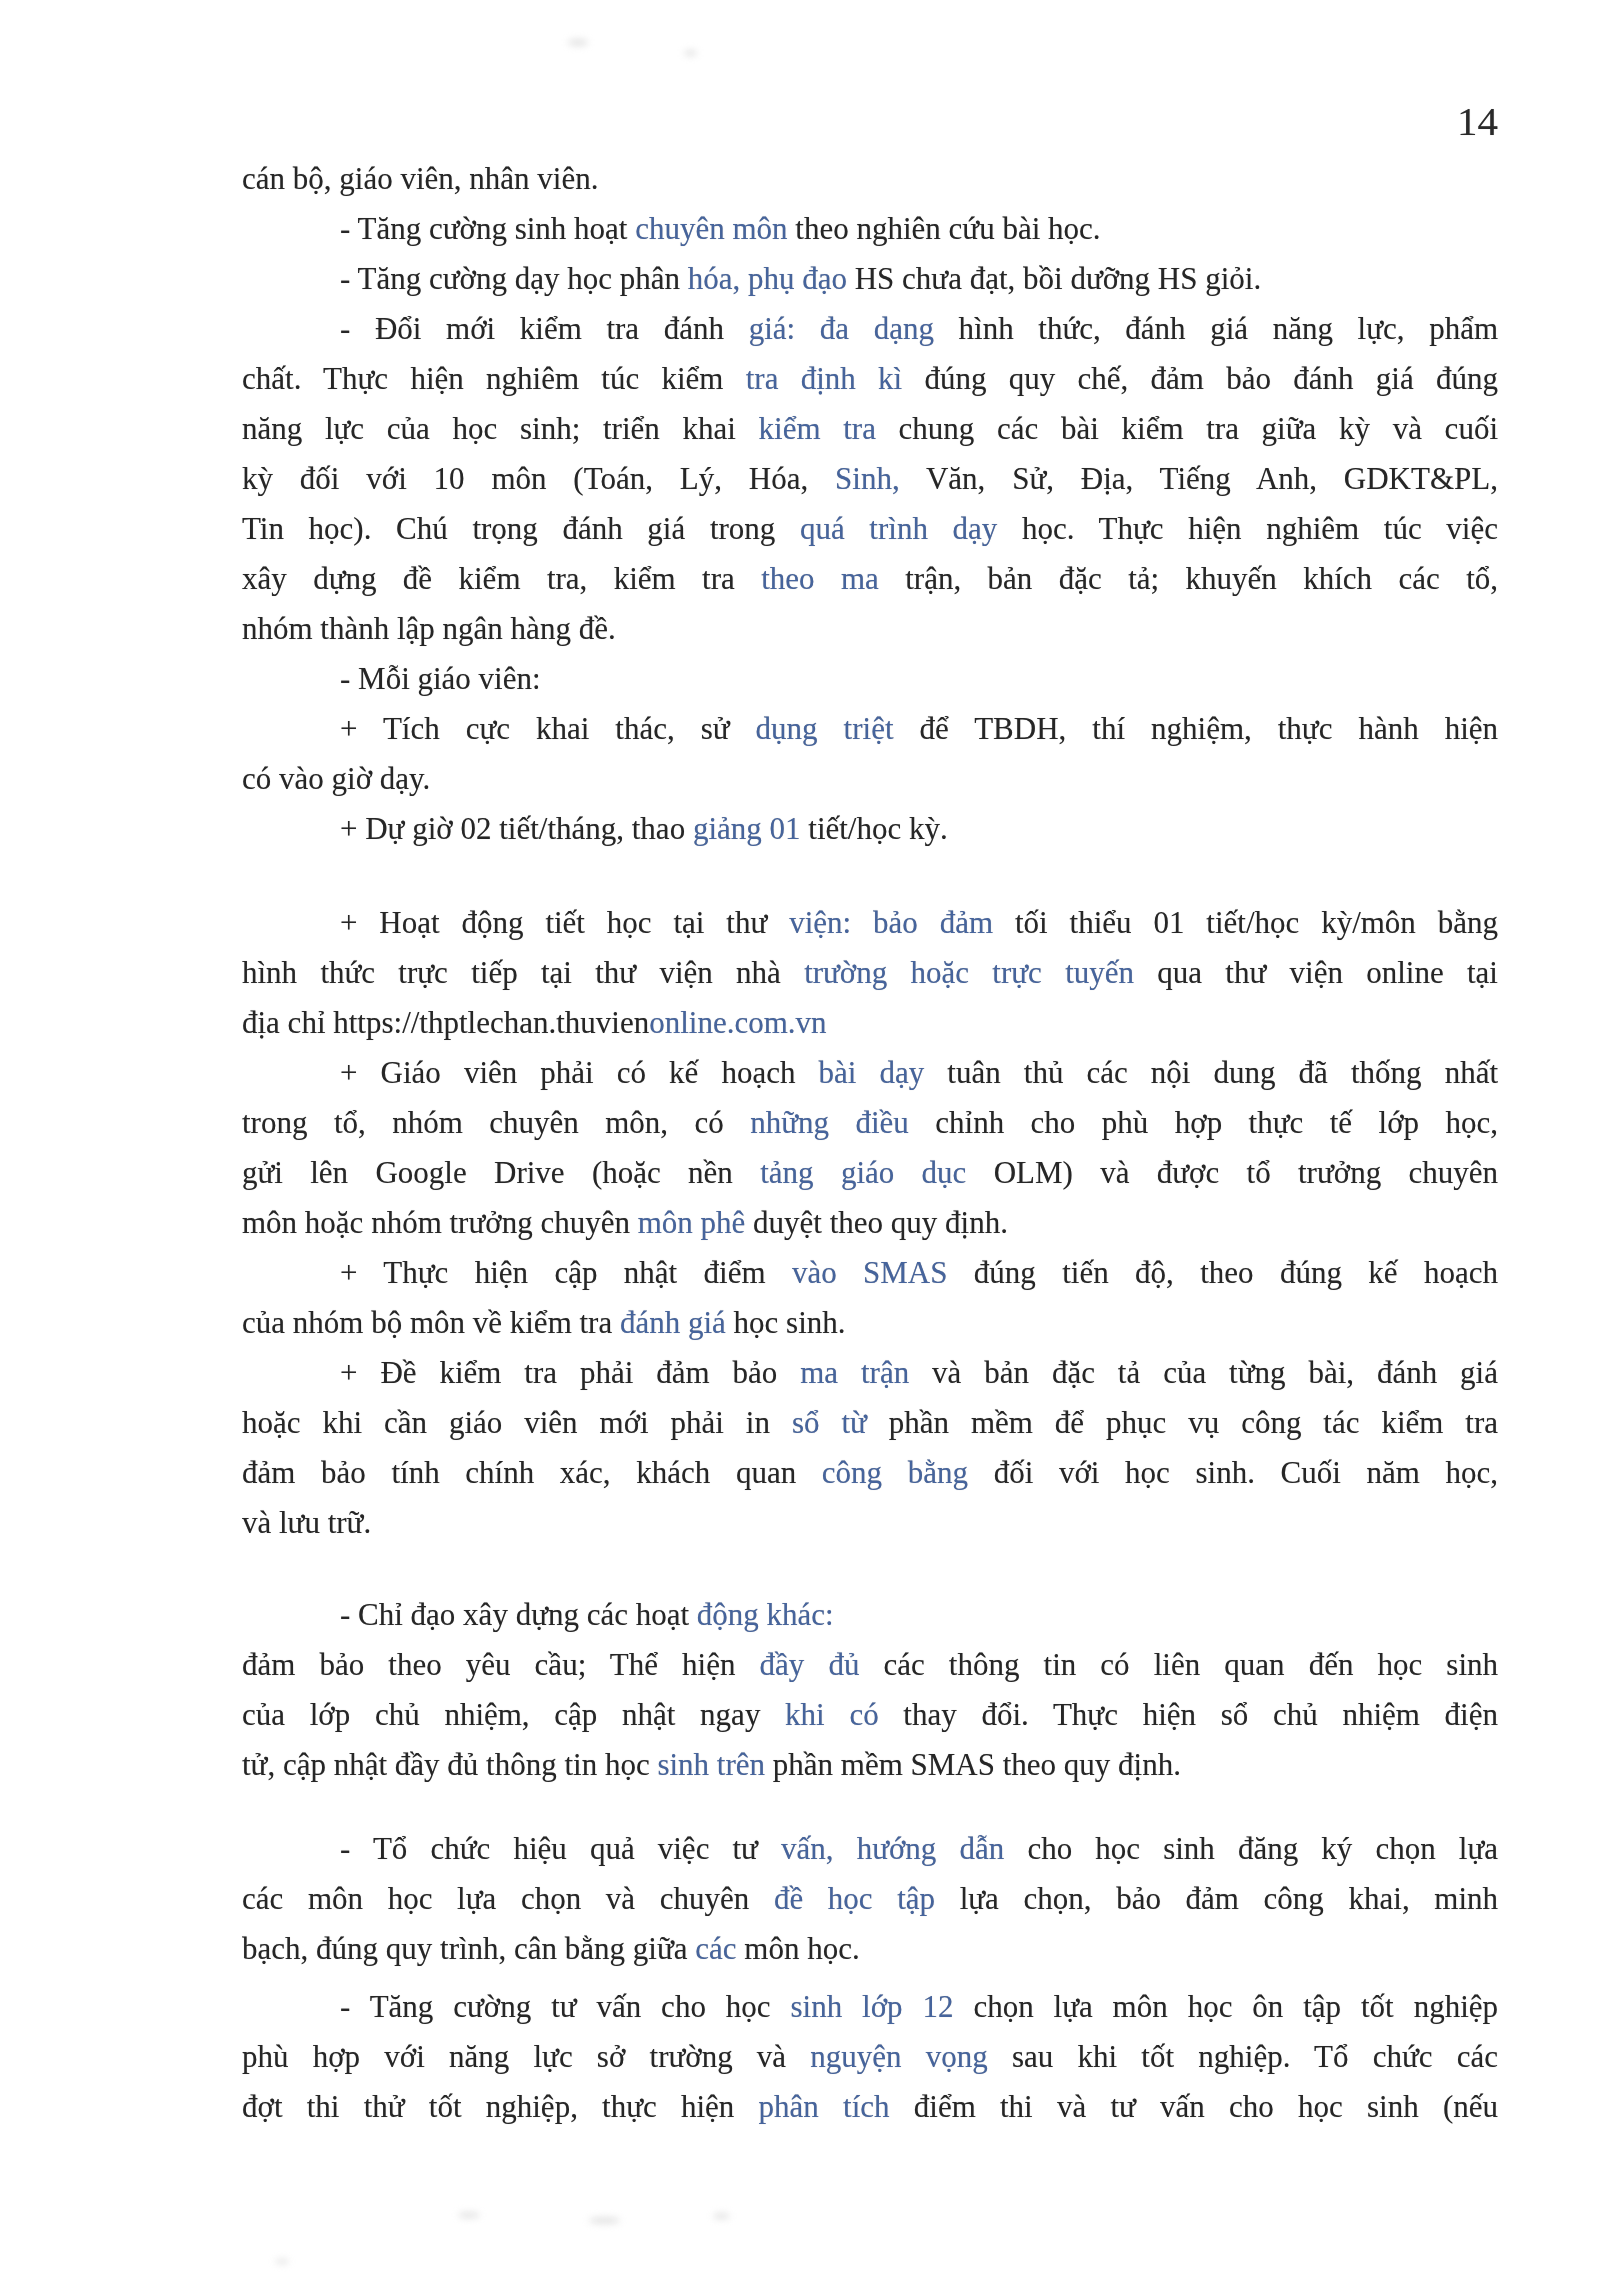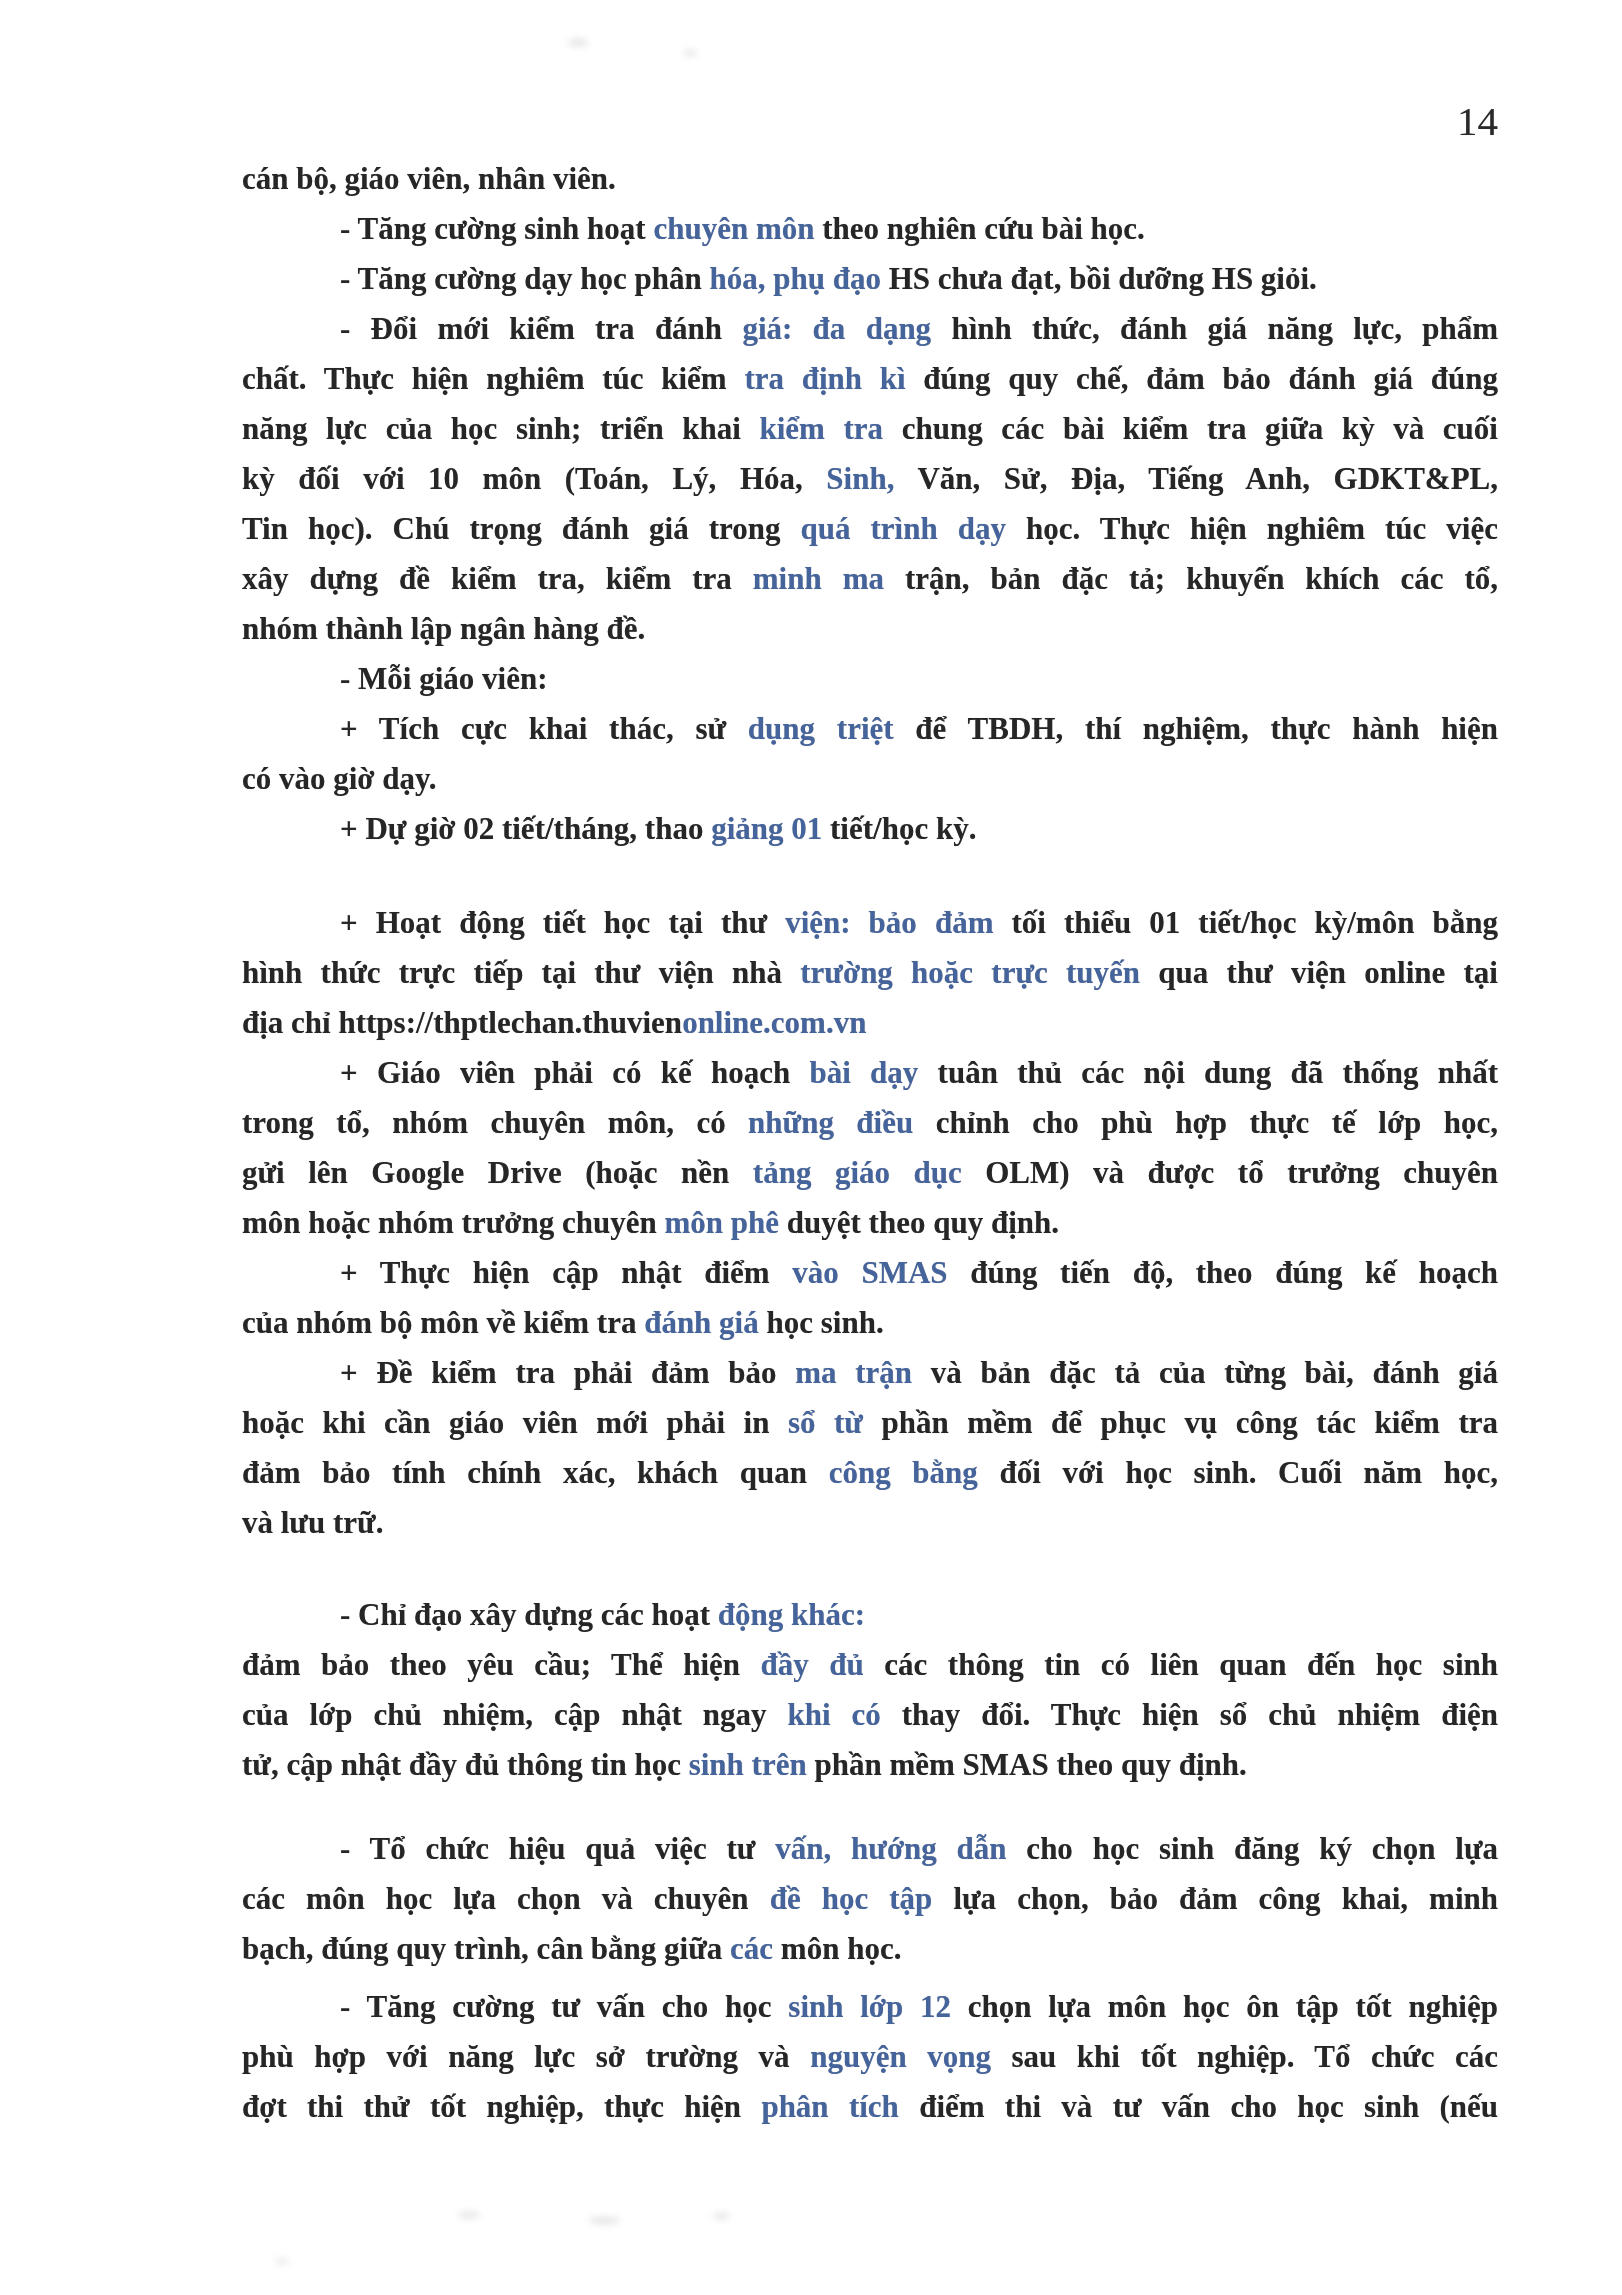--- a/index.html
+++ b/index.html
@@ -18,21 +18,20 @@
   }
   .doc{
     position:absolute;top:154px;left:242px;width:1256px;
   }
   .line{
     font-size:31px;
     line-height:50px;
     color:#262626;
     text-shadow:0 0 0.7px rgba(40,40,40,.38);
     white-space:normal;
-    font-weight:bold;
   }
   .line.full{text-align:justify;text-align-last:justify;}
   .line.ind{text-indent:98px;}
   .tint{color:#46649c;}
   .artifact{
     position:absolute;background:#c7c7c7;border-radius:50%;
     filter:blur(3.9px);opacity:.5;
   }
 </style>
 </head>
@@ -42,21 +41,21 @@
 
 <div class="doc">
     <div class="line"><span>cán bộ, giáo viên, nhân viên.</span></div>
     <div class="line ind"><span>- Tăng cường sinh hoạt </span><span class="tint">chuyên môn</span><span> theo nghiên cứu bài học.</span></div>
     <div class="line ind"><span>- Tăng cường dạy học phân </span><span class="tint">hóa, phụ đạo</span><span> HS chưa đạt, bồi dưỡng HS giỏi.</span></div>
     <div class="line full ind"><span>- Đổi mới kiểm tra đánh </span><span class="tint">giá: đa dạng</span><span> hình thức, đánh giá năng lực, phẩm</span></div>
     <div class="line full"><span>chất. Thực hiện nghiêm túc kiểm </span><span class="tint">tra định kì</span><span> đúng quy chế, đảm bảo đánh giá đúng</span></div>
     <div class="line full"><span>năng lực của học sinh; triển khai </span><span class="tint">kiểm tra</span><span> chung các bài kiểm tra giữa kỳ và cuối</span></div>
     <div class="line full"><span>kỳ đối với 10 môn (Toán, Lý, Hóa, </span><span class="tint">Sinh,</span><span> Văn, Sử, Địa, Tiếng Anh, GDKT&amp;PL,</span></div>
     <div class="line full"><span>Tin học). Chú trọng đánh giá trong </span><span class="tint">quá trình dạy</span><span> học. Thực hiện nghiêm túc việc</span></div>
-    <div class="line full"><span>xây dựng đề kiểm tra, kiểm tra </span><span class="tint">minh ma</span><span> trận, bản đặc tả; khuyến khích các tổ,</span></div>
+    <div class="line full"><span>xây dựng đề kiểm tra, kiểm tra </span><span class="tint">theo ma</span><span> trận, bản đặc tả; khuyến khích các tổ,</span></div>
     <div class="line"><span>nhóm thành lập ngân hàng đề.</span></div>
     <div class="line ind"><span>- Mỗi giáo viên:</span></div>
     <div class="line full ind"><span>+ Tích cực khai thác, sử </span><span class="tint">dụng triệt</span><span> để TBDH, thí nghiệm, thực hành hiện</span></div>
     <div class="line"><span>có vào giờ dạy.</span></div>
     <div class="line ind"><span>+ Dự giờ 02 tiết/tháng, thao </span><span class="tint">giảng 01</span><span> tiết/học kỳ.</span></div>
     <div class="line full ind" style="margin-top: 44px;"><span>+ Hoạt động tiết học tại thư </span><span class="tint">viện: bảo đảm</span><span> tối thiểu 01 tiết/học kỳ/môn bằng</span></div>
     <div class="line full"><span>hình thức trực tiếp tại thư viện nhà </span><span class="tint">trường hoặc trực tuyến</span><span> qua thư viện online tại</span></div>
     <div class="line"><span>địa chỉ https://thptlechan.thuvien</span><span class="tint">online.com.vn</span></div>
     <div class="line full ind"><span>+ Giáo viên phải có kế hoạch </span><span class="tint">bài dạy</span><span> tuân thủ các nội dung đã thống nhất</span></div>
     <div class="line full"><span>trong tổ, nhóm chuyên môn, có </span><span class="tint">những điều</span><span> chỉnh cho phù hợp thực tế lớp học,</span></div>

